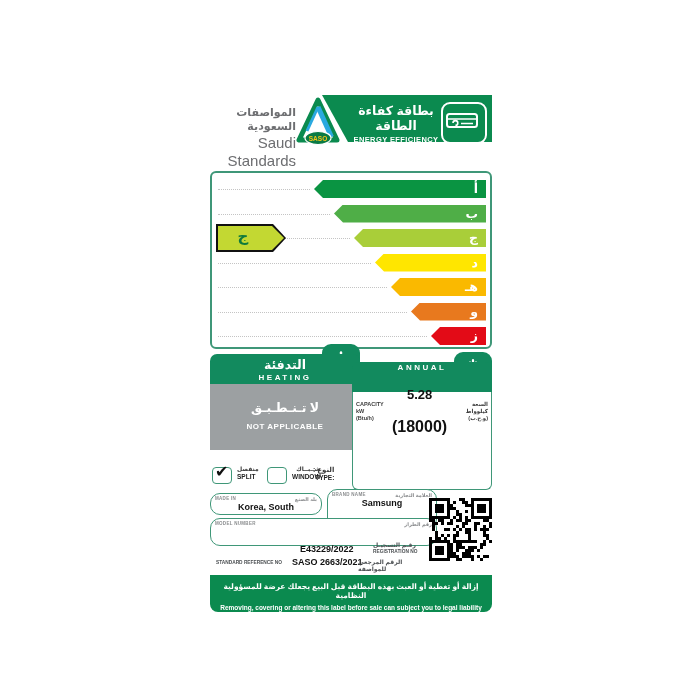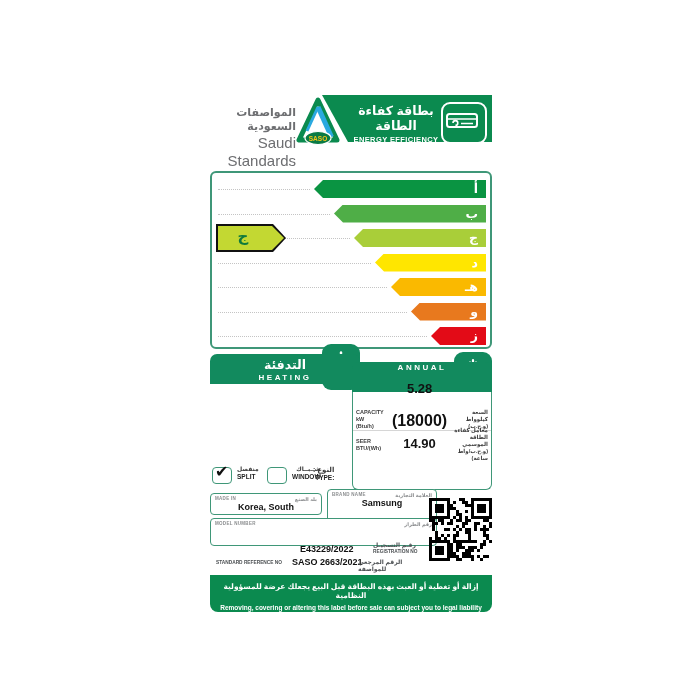--- a/index.html
+++ b/index.html
@@ -76,21 +76,21 @@
        border:1.5px solid #3f9778;border-radius:4px;box-sizing:border-box;}
   .cbx .mark{position:absolute;left:2px;top:-6px;font-size:16px;font-weight:bold;color:#111;}
   .opt-lbl{position:absolute;top:1px;line-height:1.15;}
   .opt-ar{font-size:6px;font-weight:bold;color:#3c3c3c;}
   .opt-en{font-size:6.5px;font-weight:bold;color:#222;}
   .type-lbl{position:absolute;top:1px;left:101px;text-align:right;line-height:1.2;}
   .type-ar{font-size:7px;font-weight:bold;color:#3c3c3c;}
   .type-en{font-size:6.5px;font-weight:bold;color:#222;}
 
   
-  .info-box{position:absolute;border:1.5px solid #3f9778;border-radius:4px;background:#fff;
+  .info-box{position:absolute;border:1.5px solid #3f9778;border-radius:10px;background:#fff;
             box-sizing:border-box;}
   .ib-lbl-en{position:absolute;left:4px;top:2px;font-size:4.5px;font-weight:bold;color:#8a8c8e;letter-spacing:.3px;}
   .ib-lbl-ar{position:absolute;right:4px;top:2px;font-size:5px;font-weight:bold;color:#8a8c8e;}
   .ib-val{position:absolute;left:0;right:0;top:8px;text-align:center;font-size:9px;font-weight:bold;color:#111;}
   .ib-val2{position:absolute;left:0;right:0;top:7px;text-align:center;font-size:8.5px;
            font-weight:bold;color:#111;line-height:1.2;}
   .made-in{left:0;top:398px;width:112px;height:22px;}
   .brand{left:117px;top:394px;width:110px;height:40px;}
   .model{left:0;top:423px;width:227px;height:28px;}
 
@@ -209,20 +209,24 @@
           <line x1="5.6" y1="5.6" x2="7" y2="7"></line>
             <line x1="19" y1="19" x2="20.4" y2="20.4"></line>
           <line x1="5.6" y1="20.4" x2="7" y2="19"></line>
             <line x1="19" y1="7" x2="20.4" y2="5.6"></line>
         </g>
       </svg>
     </div>
     <div class="sec-head">
       <div class="t-ar" dir="rtl">التدفئة</div>
       <div class="t-en">HEATING</div>
+    </div>
+    <div class="heat-body">
+      <div class="na-ar" dir="rtl">لا تـنـطـبـق</div>
+      <div class="na-en">NOT APPLICABLE</div>
     </div>
   </div>
 
   <div class="abs cooling">
     <div class="sec-tab">
       <svg width="28" height="28" viewBox="0 0 28 28">
         <g stroke="#fff" stroke-width="2.2" stroke-linecap="round">
           <line x1="14" y1="2" x2="14" y2="26"></line>
           <line x1="3.6" y1="8" x2="24.4" y2="20"></line>
           <line x1="3.6" y1="20" x2="24.4" y2="8"></line>
@@ -236,38 +240,31 @@
             <line x1="24.2" y1="16.2" x2="20.8" y2="10.2"></line>
           <line x1="3.4" y1="16" x2="7.2" y2="17.8"></line>
             <line x1="24.6" y1="16" x2="20.8" y2="17.8"></line>
         </g>
       </svg>
     </div>
     <div class="sec-head">
       <div class="t-en">ANNUAL</div>
     </div>
     <div class="cool-body">
-      <div class="c-row" style="height:39px;align-items:flex-end;">
+      <div class="c-row" style="height:39px;">
         <div class="c-en">CAPACITY
 kW
 (Btu/h)</div>
         <div class="c-val">
           <div>5.28</div>
           <div class="c-val2">(18000)</div>
         </div>
         <div class="c-ar" dir="rtl">السعة
 كيلوواط
 (و.ح.ب)</div>
-      </div>
-      <div class="c-row" style="height:27px;">
-        <div class="c-en">SEER
-BTU/(Wh)</div>
-        <div class="c-val">14.90</div>
-        <div class="c-ar" dir="rtl">معامل كفاءة الطاقة الموسمي
-(و.ح.ب/واط ساعة)</div>
       </div>
     </div>
   </div>
 
   <div class="abs type-row">
     <div class="cbx" style="left:0;">
       <span class="mark">✔</span>
     </div>
     <div class="opt-lbl" style="left:25px;">
       <div class="opt-ar" dir="rtl">منفصل</div>

